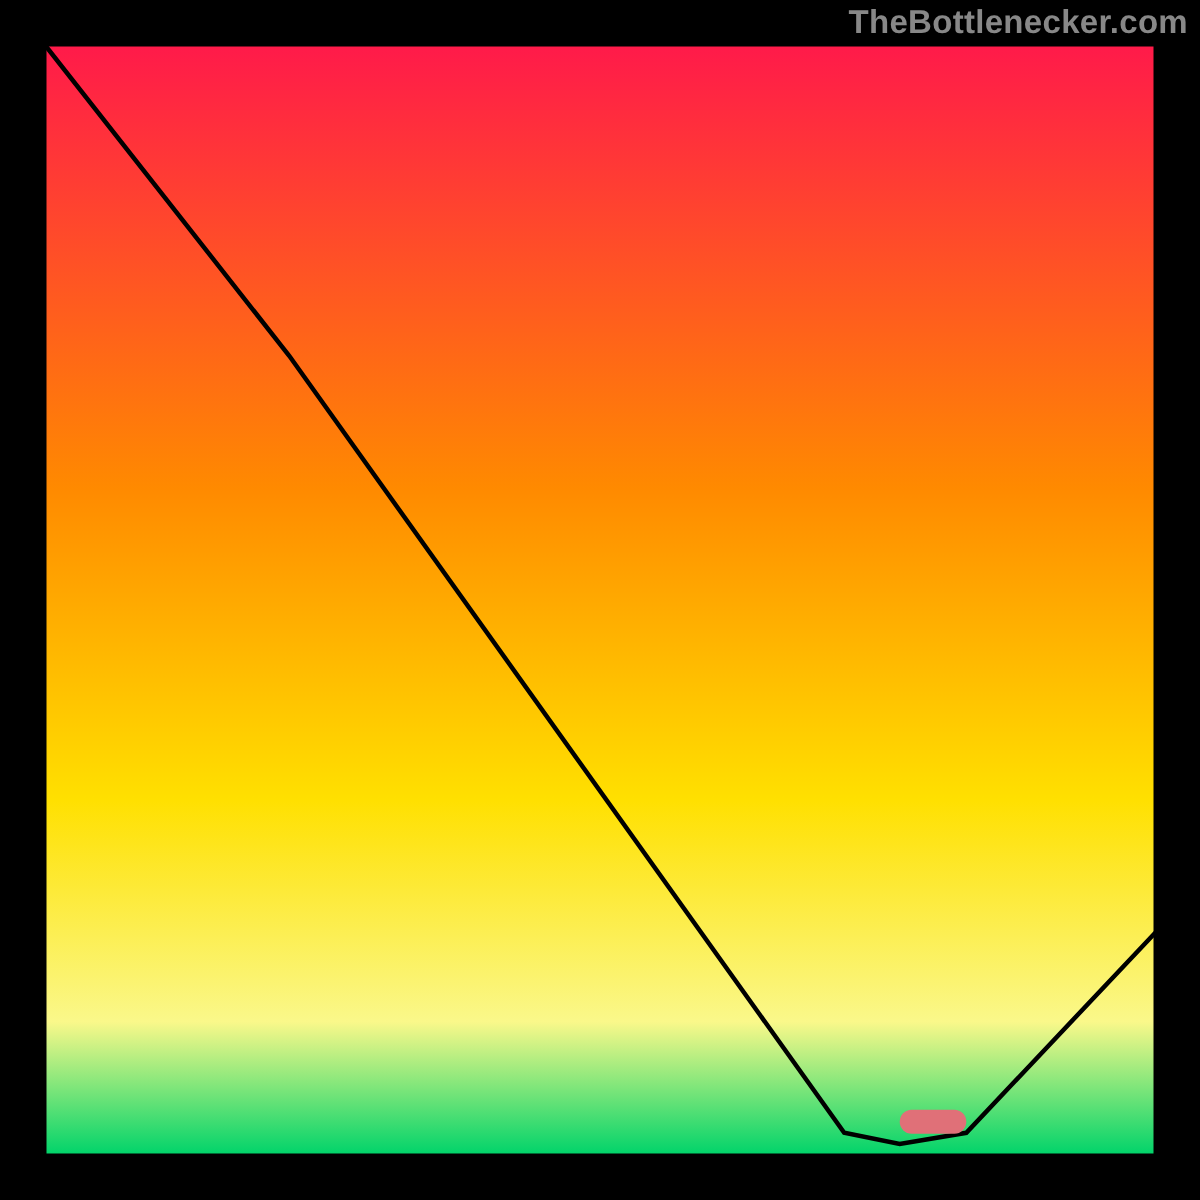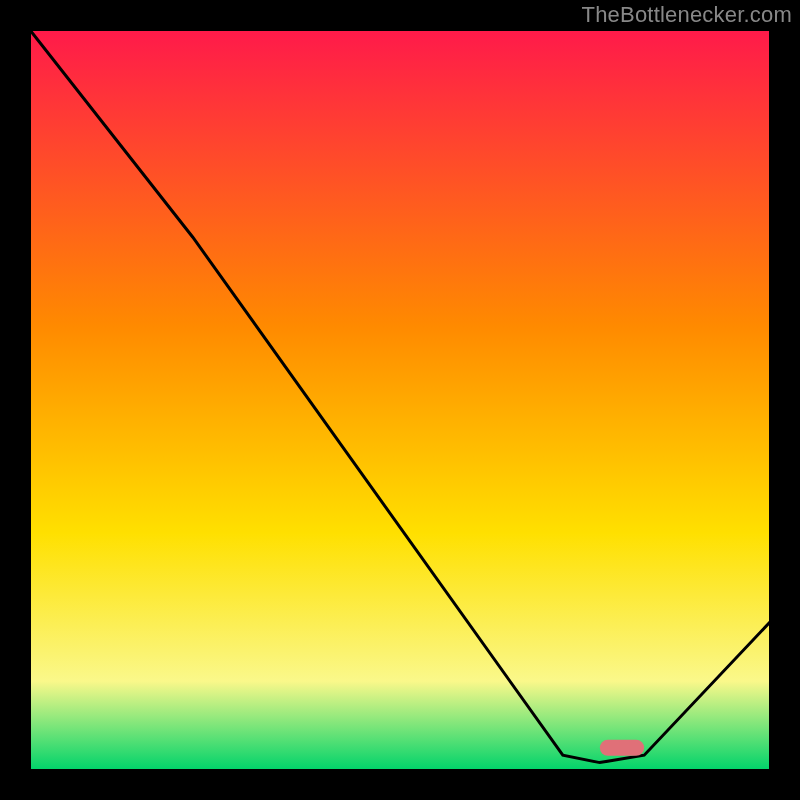--- a/index.html
+++ b/index.html
@@ -15,21 +15,21 @@
     width: 800px;
     height: 800px;
   }
   .attribution {
     position: absolute;
     top: 2px;
     right: 8px;
     color: #888;
     font-family: Arial, Helvetica, sans-serif;
     font-size: 22px;
-    font-weight: 400;
+    font-weight: 700;
     letter-spacing: 0.2px;
   }
   svg.chart {
     position: absolute;
     top: 30px;
     left: 30px;
     width: 740px;
     height: 740px;
   }
 </style>

